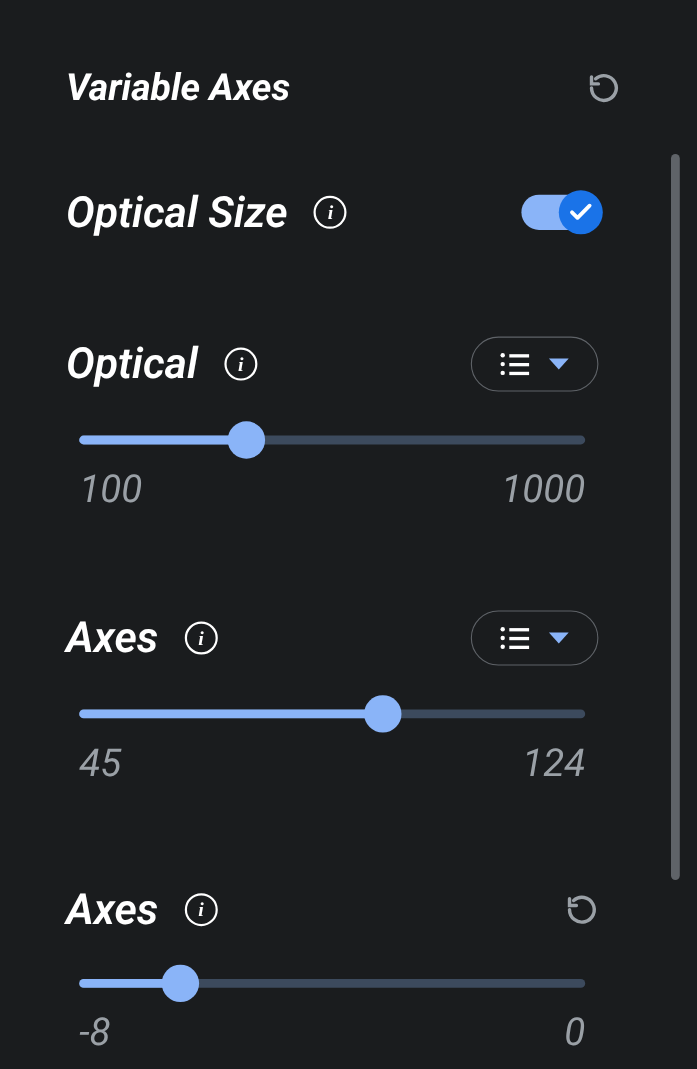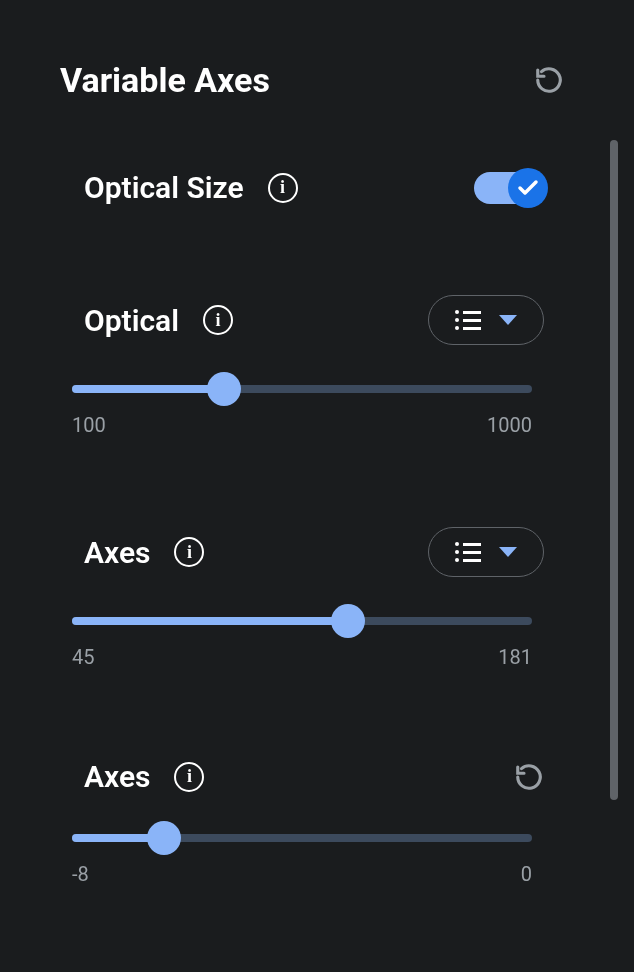--- a/index.html
+++ b/index.html
@@ -8,20 +8,21 @@
     height: 972px;
     background: #1a1c1e;
     font-family: -apple-system, BlinkMacSystemFont, "Segoe UI", Roboto, sans-serif;
     color: #ffffff;
     overflow: hidden;
   }
   .panel {
     padding: 60px 40px 40px 60px;
     position: relative;
     height: 100%;
+    font-style: italic;
   }
   .scrollbar {
     position: absolute;
     right: 16px;
     top: 140px;
     width: 8px;
     height: 660px;
     background: #5f6368;
     border-radius: 4px;
   }
@@ -53,24 +54,23 @@
     justify-content: space-between;
     margin-bottom: 40px;
   }
   .axis-header.compact { margin-bottom: 0; }
   .axis-label-group {
     display: flex;
     align-items: center;
     gap: 24px;
   }
   .axis-label {
-    font-size: 30px;
+    font-size: 39px;
     font-weight: 600;
     color: #ffffff;
-    margin-left: 24px;
   }
   .info-icon {
     width: 30px;
     height: 30px;
     border: 2.5px solid #ffffff;
     border-radius: 50%;
     display: flex;
     align-items: center;
     justify-content: center;
     font-weight: 700;
@@ -159,21 +159,21 @@
     border-radius: 50%;
     transform: translate(-50%, -50%);
     cursor: grab;
   }
   .slider-labels {
     display: flex;
     justify-content: space-between;
     margin: 0 12px;
   }
   .slider-label {
-    font-size: 20px;
+    font-size: 35px;
     color: #9aa0a6;
   }
 </style>
 </head>
 <body>
 
 <div class="panel">
 
   <div class="scrollbar"></div>
 
@@ -260,21 +260,21 @@
         </div>
         <div class="caret-down"></div>
       </div>
     </div>
     <div class="slider">
       <div class="slider-fill" style="width:60%"></div>
       <div class="slider-thumb" style="left:60%"></div>
     </div>
     <div class="slider-labels">
       <span class="slider-label">45</span>
-      <span class="slider-label">181</span>
+      <span class="slider-label">124</span>
     </div>
   </div>
 
   <div class="axis-row">
     <div class="axis-header">
       <div class="axis-label-group">
         <span class="axis-label">Axes</span>
         <span class="info-icon">i</span>
       </div>
       <div class="reset-icon">

